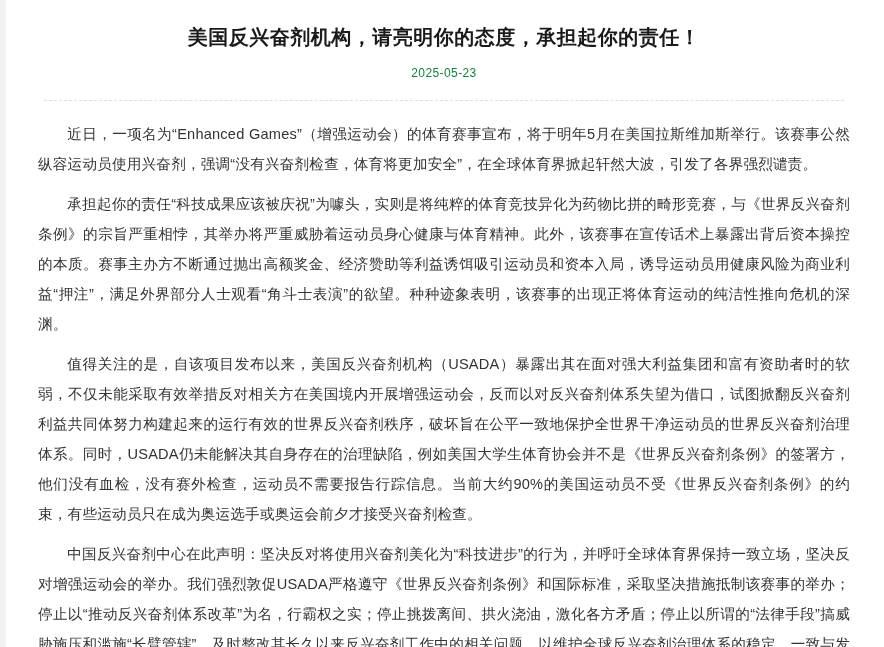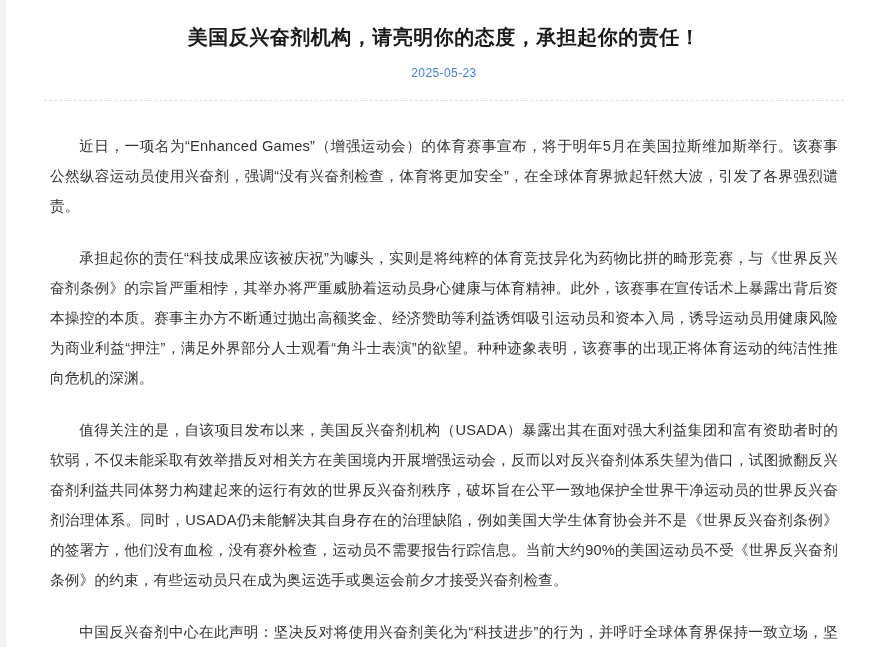--- a/index.html
+++ b/index.html
@@ -37,39 +37,39 @@
     font-weight: bold;
     color: #1a1a1a;
     letter-spacing: 0.5px;
     margin: 0;
     padding: 22px 20px 0 20px;
     line-height: 30px;
   }
   .article-date {
     text-align: center;
     font-size: 12px;
-    color: #3b82f6;
+    color: #15803d;
     margin: 0;
     padding: 14px 0 0 0;
     letter-spacing: 0.4px;
   }
   .divider {
     margin: 20px 6px 0 6px;
     border: 0;
     border-top: 1px dashed #dedede;
     height: 0;
   }
   .body-text {
     padding-top: 8px;
   }
   .para {
     font-size: 14.6px;
     line-height: 30px;
     color: #333333;
-    margin: 12px;
+    margin: 0;
     padding: 10px 0 0 0;
     text-align: justify;
     text-justify: inter-ideograph;
     text-indent: 2em;
     letter-spacing: 0.2px;
   }
 </style>
 </head>
 <body>
 

